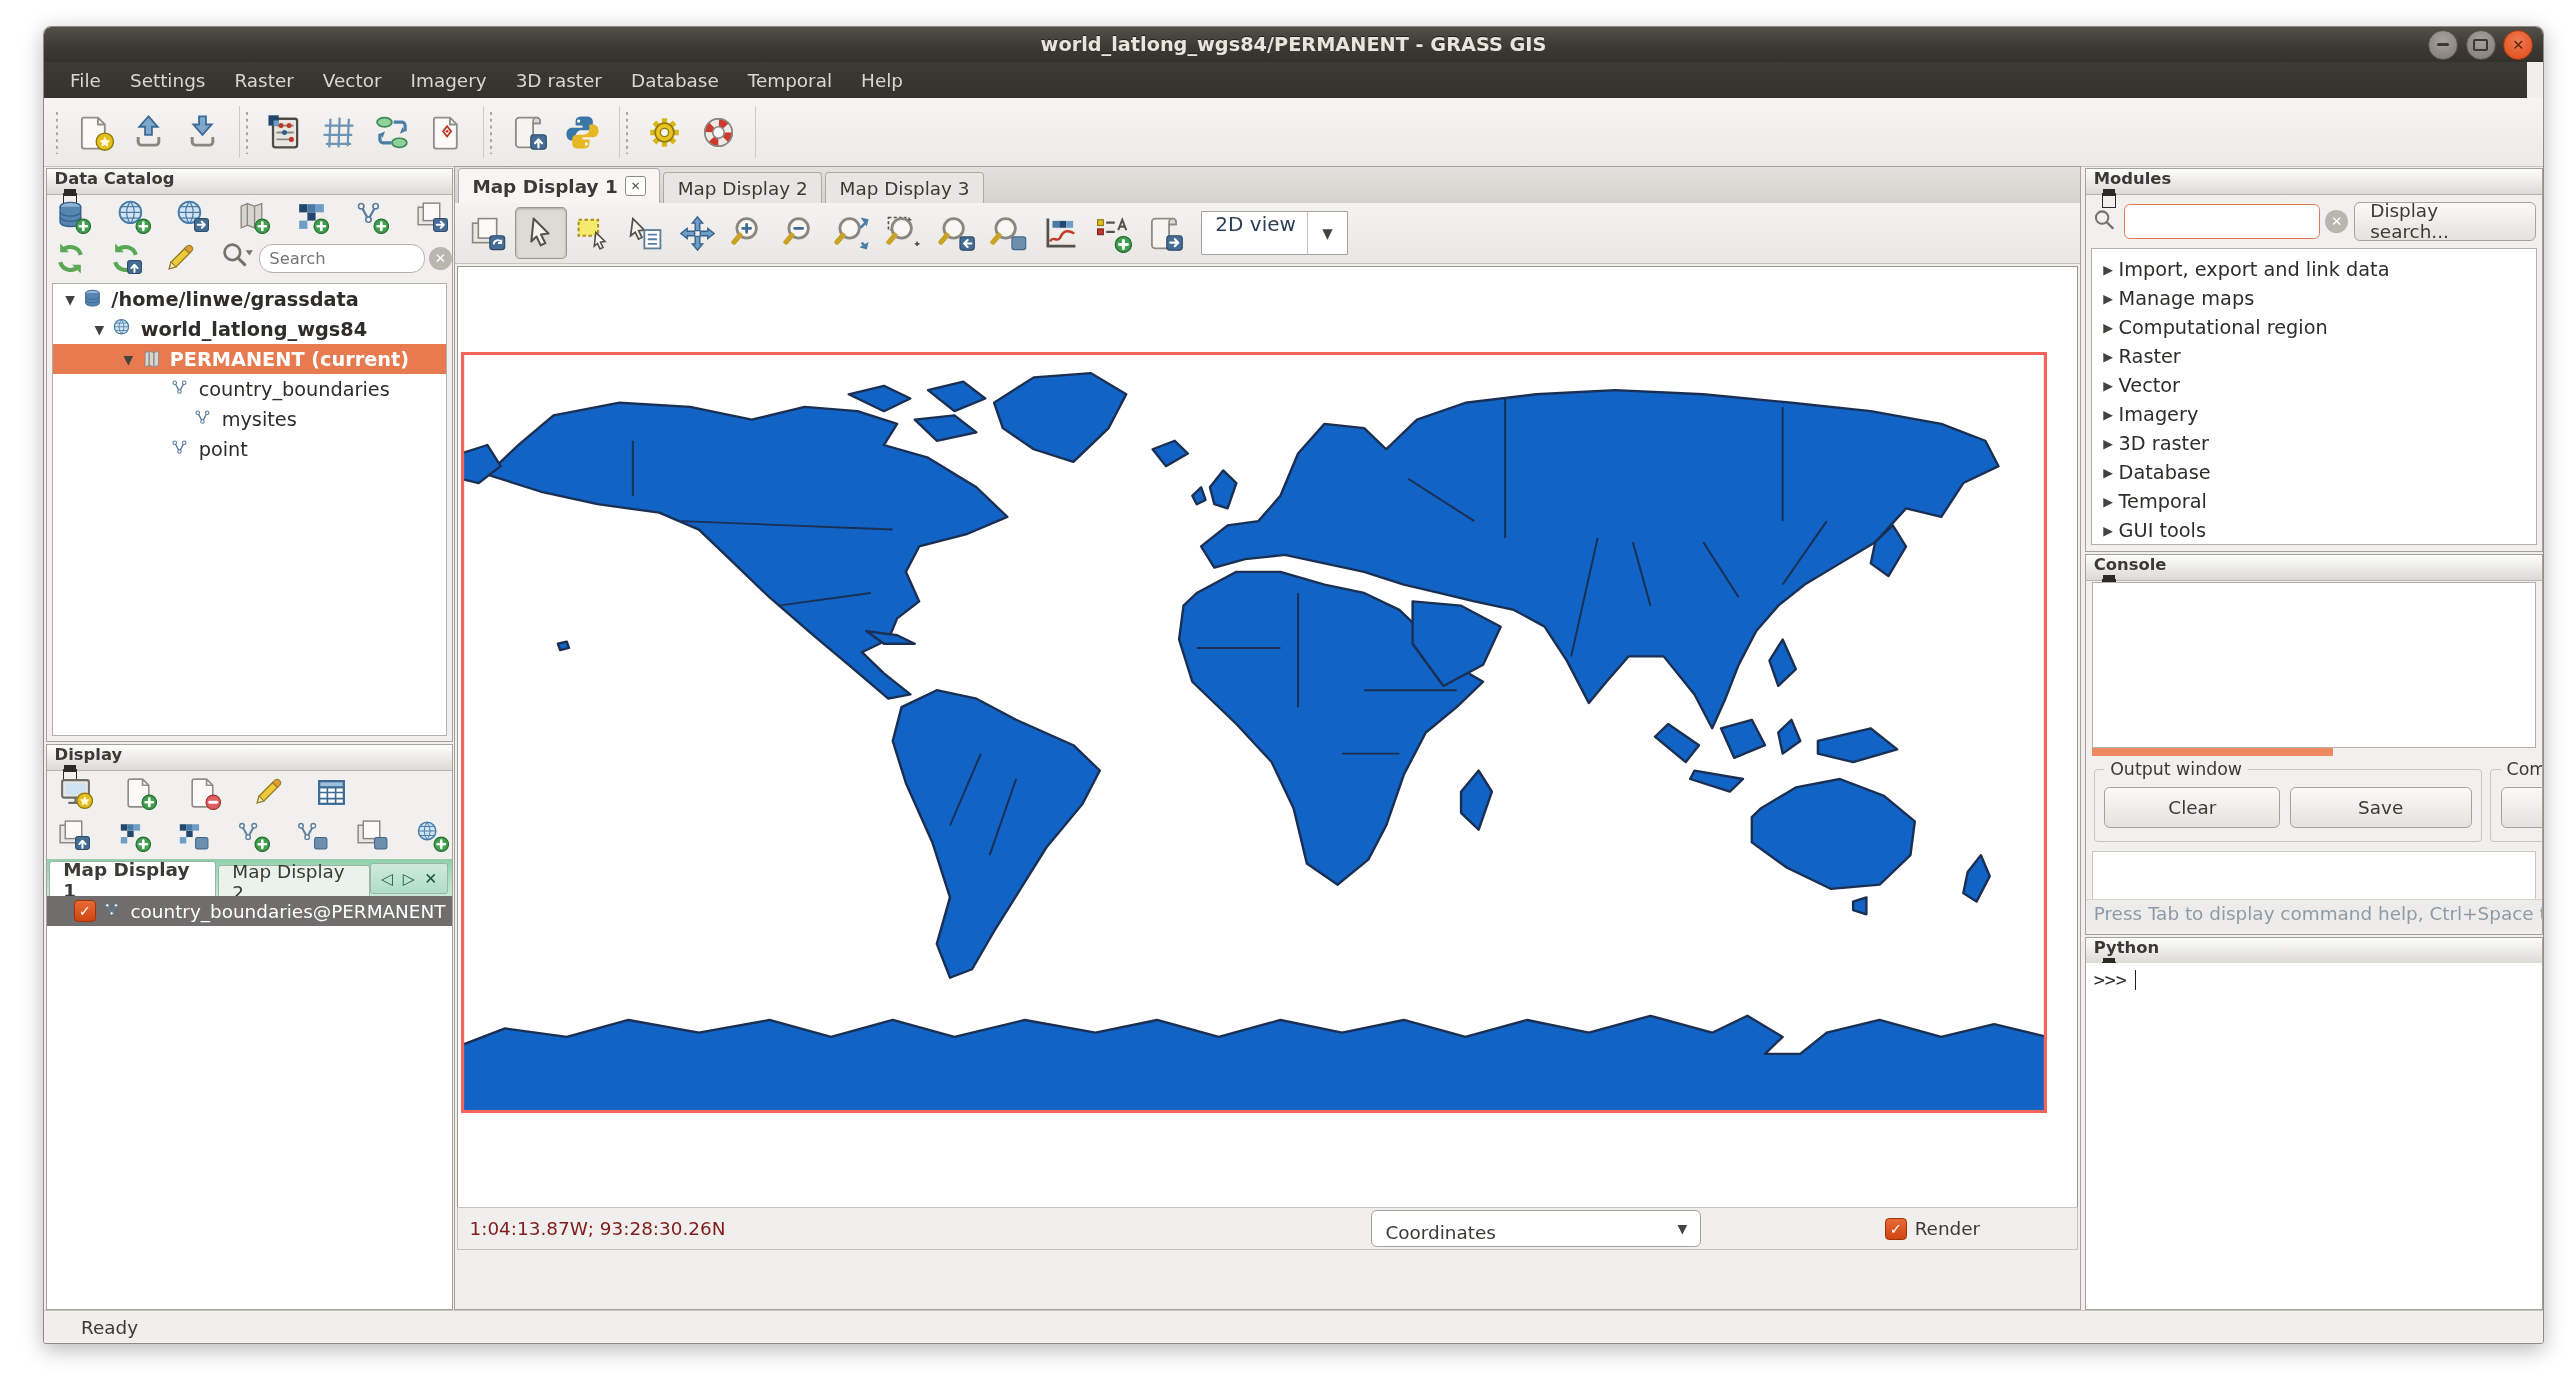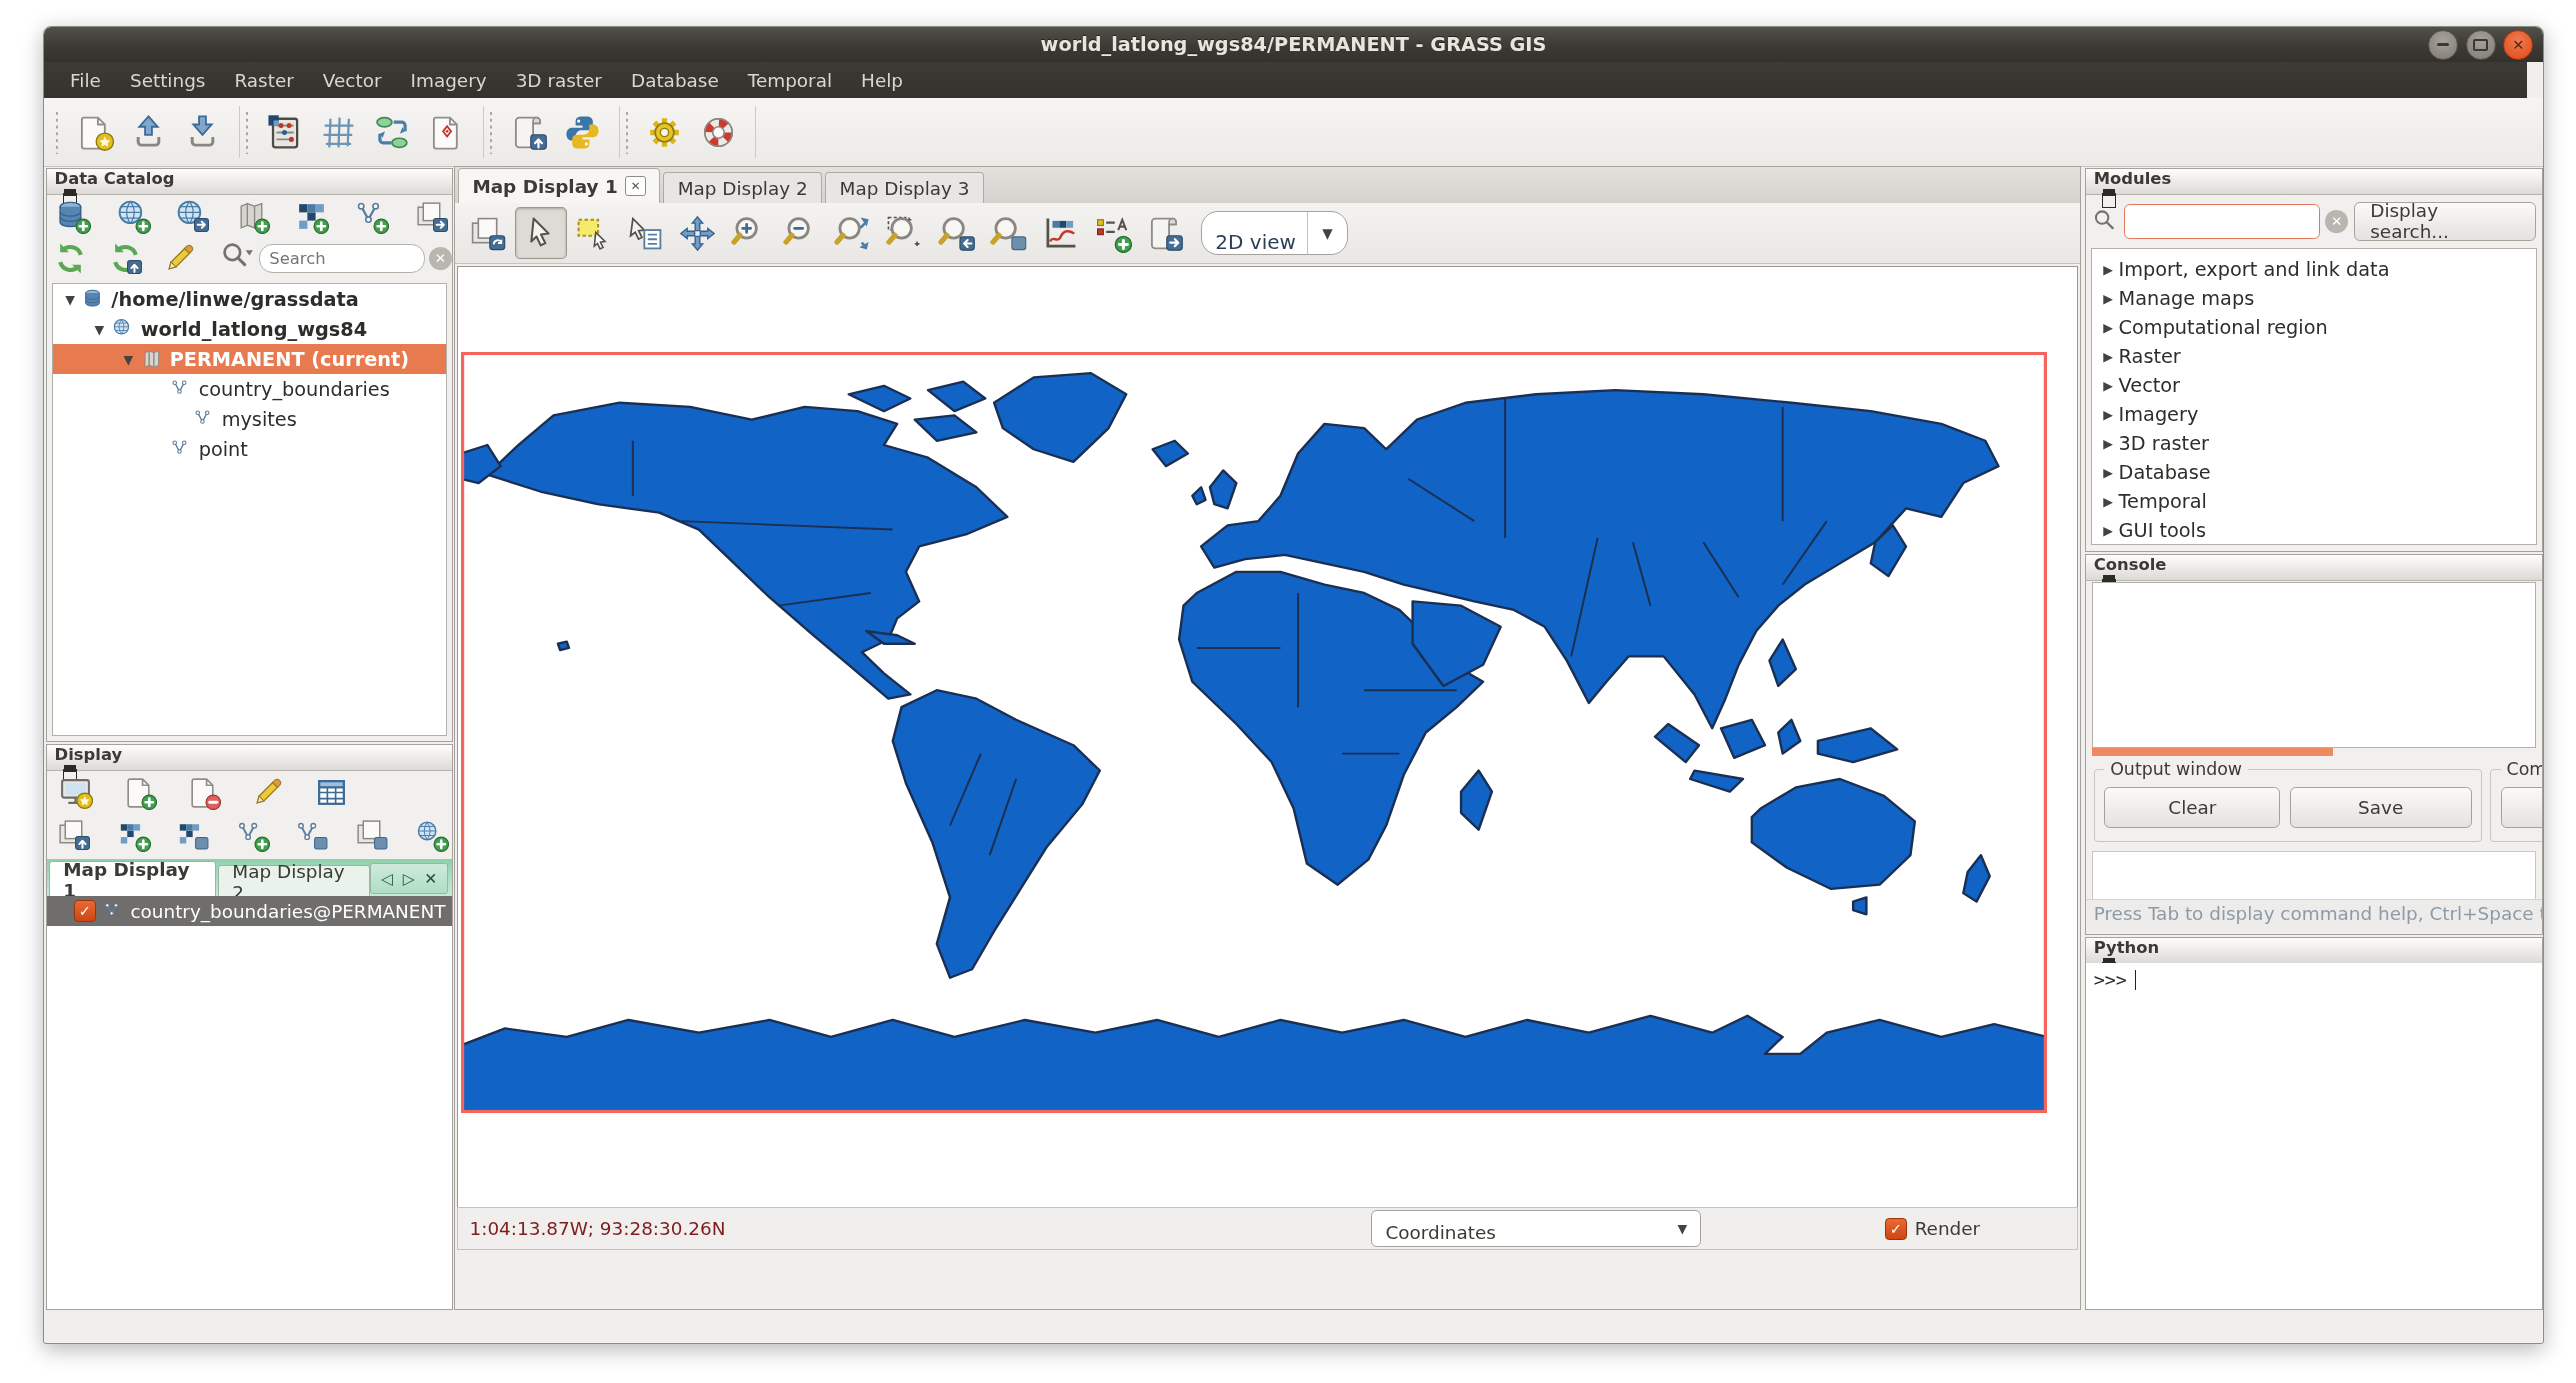--- a/index.html
+++ b/index.html
@@ -77,22 +77,22 @@
          border-bottom:1px solid #b7b4ae;display:flex;align-items:flex-end;padding-left:2.9px;}
   .mtab{height:30px;display:flex;align-items:center;gap:7.7px;padding:0 13.5px;font-size:18.4px;
         background:#e8e6e2;border:1px solid #aeaba5;border-bottom:none;border-radius:3.9px 3.9px 0 0;margin-right:2.9px;color:#3c3a35;}
   .mtab.active{background:#f7f6f4;font-weight:bold;height:34px;}
   .mtab .closebox{width:18.4px;height:18.4px;border:1px solid #8f8c86;border-radius:2.9px;background:#fdfdfc;
                   display:flex;align-items:center;justify-content:center;font-size:11.6px;color:#55524c;}
   .mtoolbar{position:absolute;left:0;right:0;top:36px;height:60px;background:linear-gradient(#f4f3f1,#e9e7e4);
             border-bottom:1px solid #c6c3be;display:flex;align-items:center;padding-left:7.7px;gap:1.9px;}
   .mbtn{width:50px;height:50px;display:flex;align-items:center;justify-content:center;border-radius:4.8px;}
   .mbtn.active{background:#dddbd6;border:1px solid #9b978f;box-shadow:inset 0 1px 2.9px rgba(0,0,0,.25);}
-  .viewsel{margin-left:9.7px;width:145px;height:42px;background:#fff;border:1px solid #a5a29c;border-radius:17px;
-           display:flex;align-items:flex-end;}
+  .viewsel{margin-left:9.7px;width:145px;height:42px;background:#fff;border:1px solid #a5a29c;border-radius:1px;
+           display:flex;align-items:flex-start;}
   .viewsel .vtext{flex:1;font-size:20px;color:#2c3f55;padding-left:13.5px;}
   .viewsel .varrow{width:39px;height:100%;border-left:1px solid #c6c3be;display:flex;align-items:center;
                    justify-content:center;color:#44423d;font-size:13.5px;}
   .mcanvas{position:absolute;left:1.9px;right:1.9px;top:99px;height:940px;background:#fff;border:1px solid #9a978f;}
   .region{position:absolute;left:2.9px;top:85px;width:1586px;height:761px;}
   .region svg{position:absolute;left:0;top:0;width:100%;height:100%;}
   .mstatus{position:absolute;left:1.9px;right:1.9px;top:1040px;height:41px;background:#f0efed;
            border:1px solid #c6c3be;display:flex;align-items:center;}
   .coords{font-size:18.4px;color:#7f1d1d;padding-left:11.6px;}
   .coordsel{position:absolute;left:913px;width:328px;height:35px;background:#fff;border:1px solid #a5a29c;
@@ -842,16 +842,19 @@
           </span>
       <span class="capbtn">
             <span class="box"></span>
           </span>
     </div>
     <div class="pybody">
       <span>&gt;&gt;&gt;</span><span class="caret"></span>
     </div>
   </div>
 
+  <div id="statusbar">
+    <span>Ready</span>
+  </div>
 
  </div>
 </div>
 
 
 </body></html>

